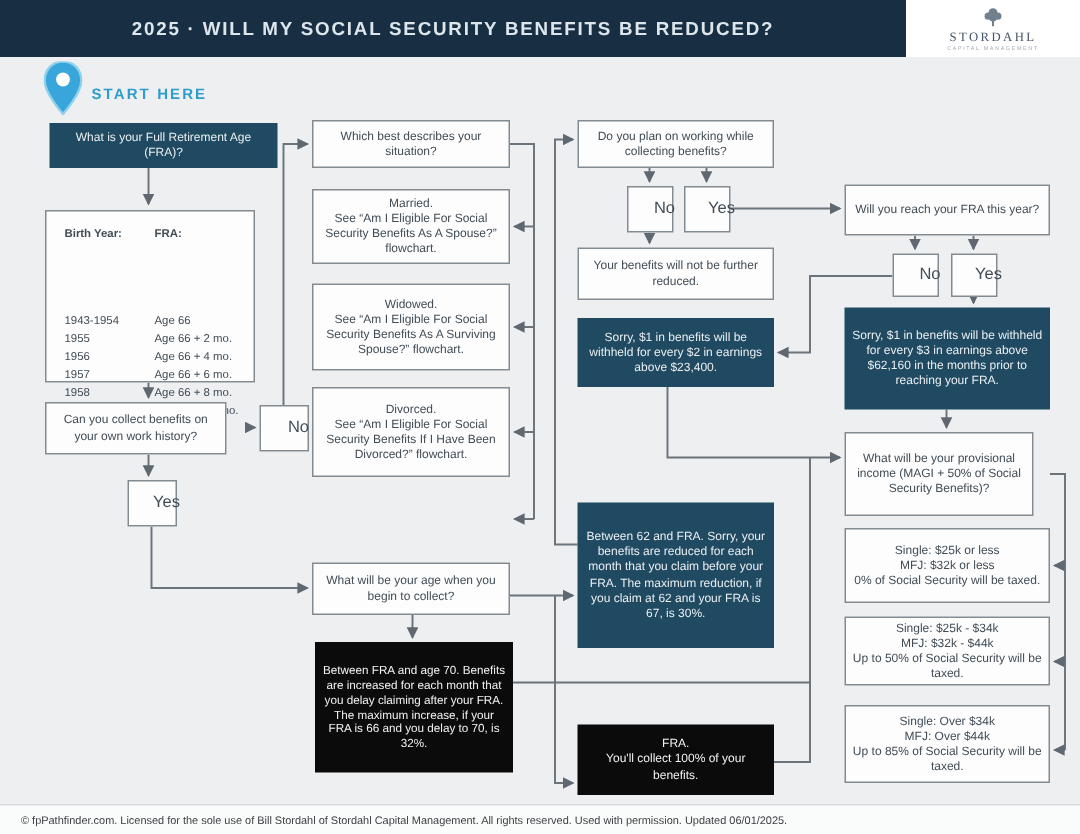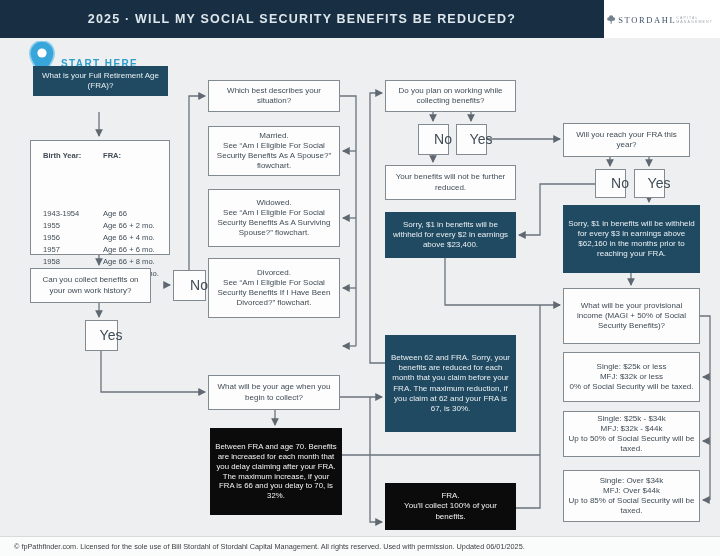--- a/index.html
+++ b/index.html
@@ -3,35 +3,35 @@
 <meta charset="utf-8">
 <style>
   html,body{margin:0;padding:0;background:#cfd3d6;}
   #page{position:relative;width:720px;height:556px;background:#edeff1;overflow:hidden;
         font-family:"Liberation Sans","DejaVu Sans",sans-serif;}
   
   #header-bar{position:absolute;left:0;top:0;width:604px;height:38px;background:#182f43;
               display:flex;align-items:center;justify-content:center;}
   #header-title{color:#dde6ec;font-size:12.5px;letter-spacing:1.2px;font-weight:bold;}
   #logo-panel{position:absolute;left:604px;top:0;width:116px;height:38px;background:#ffffff;
-              display:flex;flex-direction:row;align-items:center;justify-content:center;}
+              display:flex;flex-direction:column;align-items:center;justify-content:center;}
   #logo-name{color:#44546a;font-family:"Liberation Serif","DejaVu Serif",serif;
              font-size:8.5px;letter-spacing:1.6px;margin-top:1px;}
   #logo-sub{color:#a3aab2;font-size:3.6px;letter-spacing:1.1px;margin-top:1px;}
   
   #start-pin{position:absolute;left:29px;top:41px;}
   #start-label{position:absolute;left:61px;top:58px;color:#2d9dcb;font-weight:bold;
                font-size:10px;letter-spacing:1.4px;}
   
   .box{position:absolute;box-sizing:border-box;background:#fdfdfd;border:1.5px solid #828a92;
        color:#414c56;font-size:8px;line-height:1.28;display:flex;align-items:center;
        justify-content:center;text-align:center;padding:2px 4px;white-space:pre-line;z-index:2;}
   .dark{background:#204a61;border:none;color:#e9eef2;}
   .black{background:#0b0b0b;border:none;color:#f2f2f2;}
-  .small{font-size:14px;padding-left:23px;}
+  .small{font-size:11px;padding-left:23px;}
   
   #birth-table{align-items:flex-start;justify-content:flex-start;text-align:left;
                flex-direction:column;padding:9px 0 0 12px;font-size:7.6px;}
   .bt-row{display:flex;line-height:12.1px;white-space:normal;}
   .bt-row .col-year{width:60px;}
   #bt-header{margin-bottom:26px;font-weight:bold;}
   
   #flow-lines{position:absolute;left:0;top:0;z-index:1;}
   
   #footer{position:absolute;left:0;top:536px;width:720px;height:20px;background:#fafbfb;
@@ -100,21 +100,21 @@
       <path d="M445,258 V305 H560" marker-end="url(#arr)"></path>
       <path d="M342,455 H540"></path>
       <path d="M516,508 H540 V305"></path>
       <path d="M700,316 H710 V500"></path>
       <path d="M710,377 H703" marker-end="url(#arr)"></path>
       <path d="M710,441 H703" marker-end="url(#arr)"></path>
       <path d="M710,500 H703" marker-end="url(#arr)"></path>
     </g>
   </svg>
 
-  <div class="box dark" style="left:33px;top:66px;width:135px;height:30px">What is your Full Retirement Age (FRA)?</div>
+  <div class="box dark" style="left:33px;top:82px;width:152px;height:30px">What is your Full Retirement Age (FRA)?</div>
 
   <div class="box" id="birth-table" style="left:30px;top:140px;width:140px;height:115px">
     <div class="bt-row" id="bt-header">
       <span class="col-year">Birth Year:</span>
       <span class="col-fra">FRA:</span>
     </div>
     <div>
       
     <div class="bt-row">
         <span class="col-year">1943-1954</span>
@@ -156,25 +156,25 @@
 
   <div class="box" style="left:385px;top:80px;width:131px;height:32px">Do you plan on working while collecting benefits?</div>
   <div class="box small" style="left:418px;top:124px;width:31px;height:31px">No</div>
   <div class="box small" style="left:456px;top:124px;width:31px;height:31px">Yes</div>
   <div class="box" style="left:385px;top:165px;width:131px;height:35px">Your benefits will not be further reduced.</div>
   <div class="box dark" style="left:385px;top:212px;width:131px;height:46px">Sorry, $1 in benefits will be withheld for every $2 in earnings above $23,400.</div>
   <div class="box dark" style="left:385px;top:335px;width:131px;height:97px">Between 62 and FRA. Sorry, your benefits are reduced for each month that you claim before your FRA. The maximum reduction, if you claim at 62 and your FRA is 67, is 30%.</div>
   <div class="box black" style="left:385px;top:483px;width:131px;height:47px">FRA.
 You'll collect 100% of your benefits.</div>
 
-  <div class="box" style="left:563px;top:123px;width:127px;height:34px">Will you reach your FRA this year?</div>
+  <div class="box" style="left:563px;top:123px;width:137px;height:34px">Will you reach your FRA this year?</div>
   <div class="box small" style="left:595px;top:169px;width:31px;height:29px">No</div>
   <div class="box small" style="left:634px;top:169px;width:31px;height:29px">Yes</div>
   <div class="box dark" style="left:563px;top:205px;width:137px;height:68px">Sorry, $1 in benefits will be withheld for every $3 in earnings above $62,160 in the months prior to reaching your FRA.</div>
-  <div class="box" style="left:563px;top:288px;width:137px;height:56px">What will be your provisional income (MAGI + 50% of Social Security Benefits)?</div>
+  <div class="box" style="left:563px;top:288px;width:126px;height:56px">What will be your provisional income (MAGI + 50% of Social Security Benefits)?</div>
   <div class="box" style="left:563px;top:352px;width:137px;height:50px">Single: $25k or less
 MFJ: $32k or less
 0% of Social Security will be taxed.</div>
   <div class="box" style="left:563px;top:411px;width:137px;height:46px">Single: $25k - $34k
 MFJ: $32k - $44k
 Up to 50% of Social Security will be taxed.</div>
   <div class="box" style="left:563px;top:470px;width:137px;height:52px">Single: Over $34k
 MFJ: Over $44k
 Up to 85% of Social Security will be taxed.</div>
 

